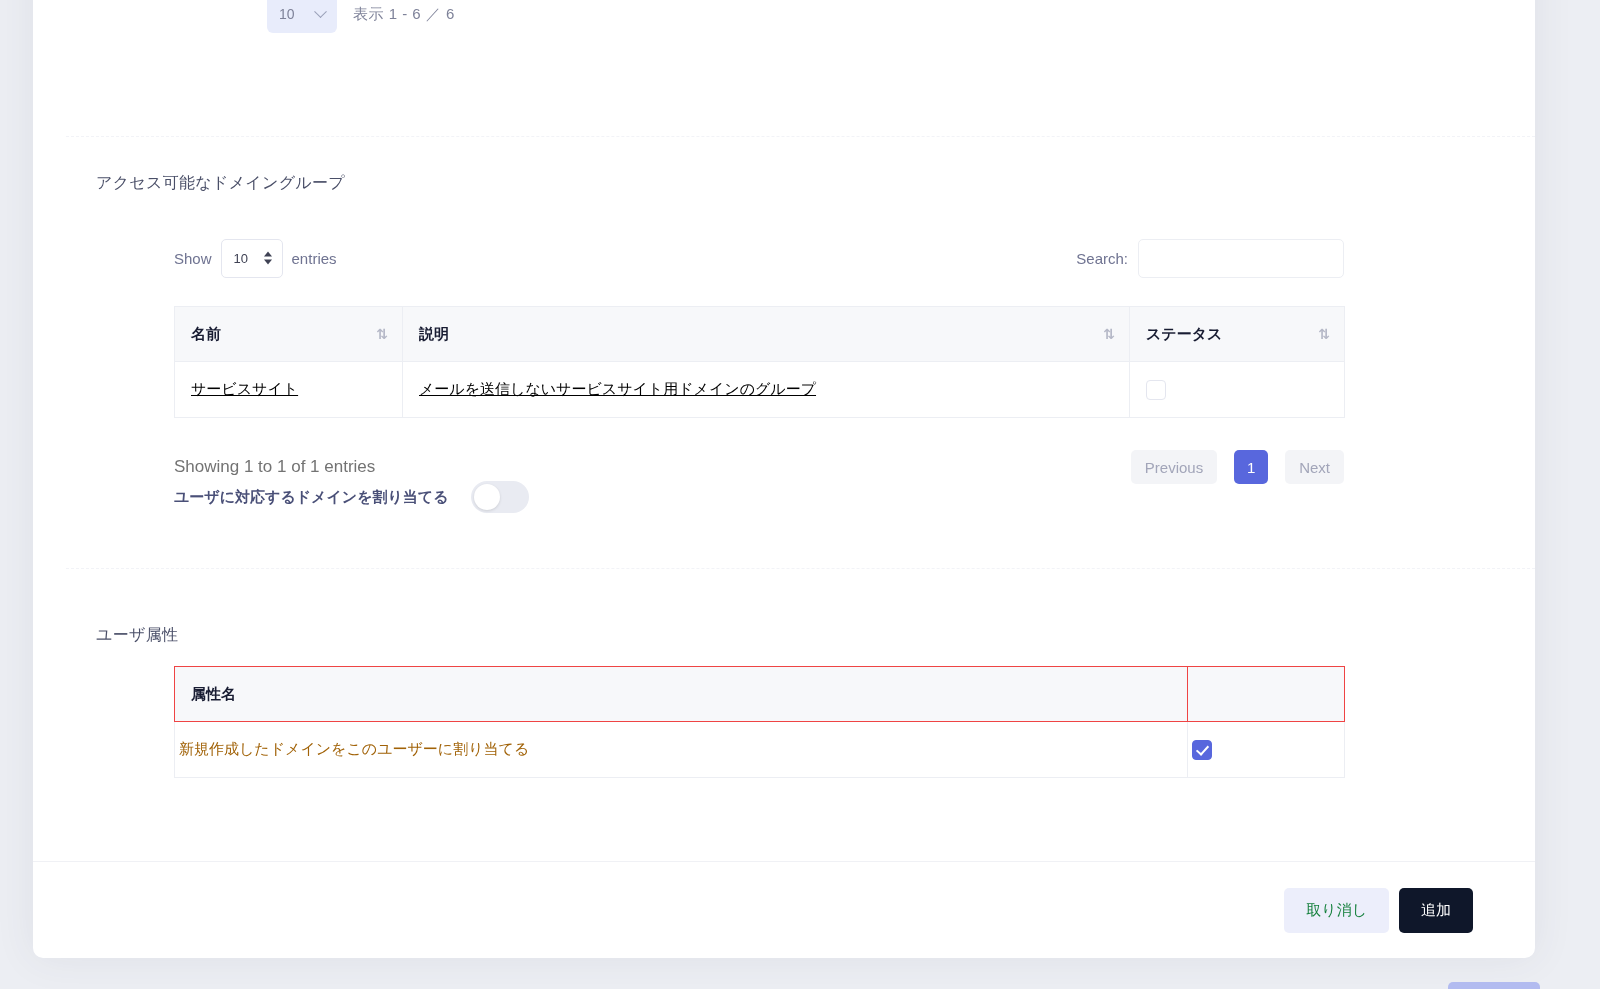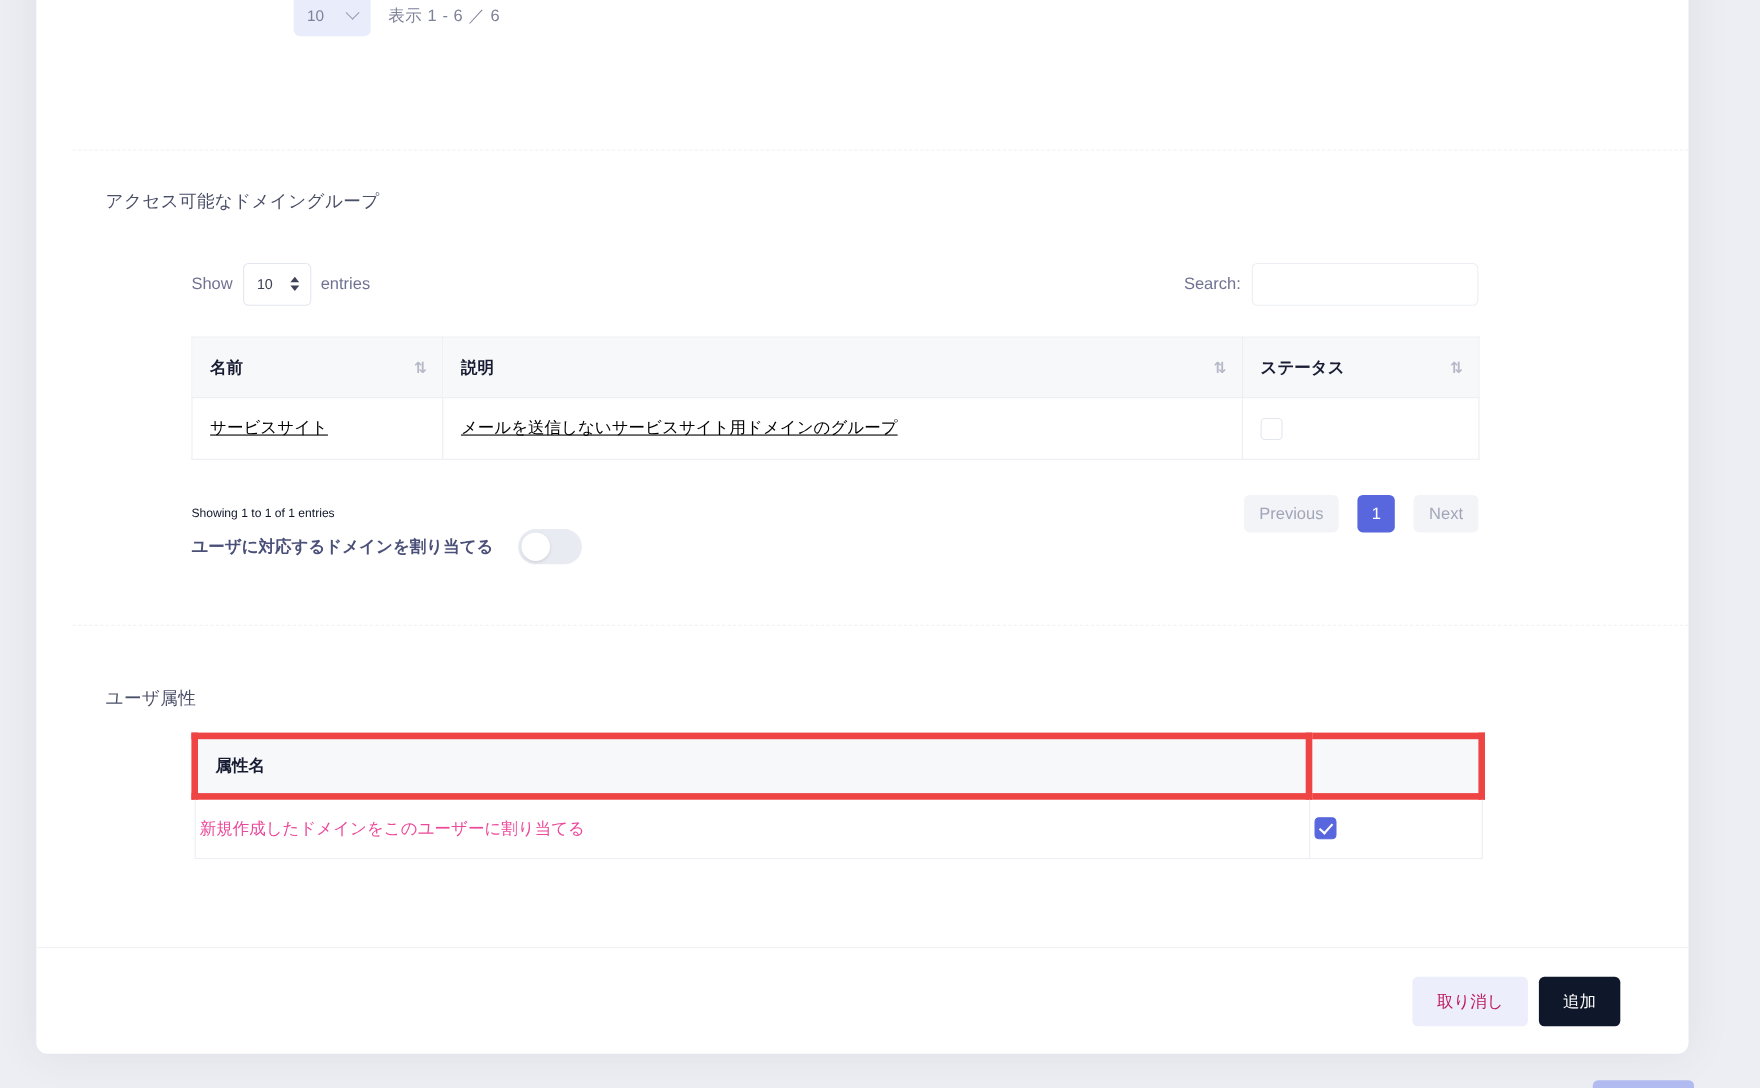--- a/index.html
+++ b/index.html
@@ -234,22 +234,22 @@
     transform: rotate(42deg);
   }
 
   .dt-foot {
     display: flex;
     align-items: center;
     justify-content: space-between;
     margin-top: 32px;
   }
   .dt-info {
-    font-size: 11px;
-    color: #0f172a;
+    font-size: 17px;
+    color: #737373;
   }
   .pager {
     display: flex;
     align-items: flex-start;
     gap: 17px;
   }
   .pager .pg {
     height: 34px;
     min-width: 34px;
     padding: 0 14px;
@@ -306,35 +306,35 @@
     left: 141px;
     width: 1170px;
   }
   table.attr {
     width: 100%;
     border-collapse: collapse;
     table-layout: fixed;
   }
   table.attr thead th {
     background: #f7f8fa;
-    border: 6px solid #ef4444;
+    border: 1px solid #ef4444;
     height: 55px;
     padding: 0 16px;
     text-align: left;
     font-size: 15px;
     font-weight: 700;
     color: #181c32;
   }
   table.attr tbody td {
     border: 1px solid #eceef3;
     border-top: none;
     height: 56px;
     padding: 0 4px;
     font-size: 15px;
-    color: #ec4899;
+    color: #a16207;
     vertical-align: middle;
   }
 
   
   .modal-footer {
     flex: none;
     height: 97px;
     border-top: 1px solid #f0f1f5;
     display: flex;
     align-items: center;
@@ -349,21 +349,21 @@
     border-radius: 5px;
     font-family: inherit;
     font-size: 15px;
     cursor: pointer;
     display: inline-flex;
     align-items: center;
     justify-content: center;
   }
   .btn-cancel {
     background: #eceefb;
-    color: #be185d;
+    color: #15803d;
   }
   .btn-add {
     background: #0f172a;
     color: #ffffff;
   }
 
   
   .bottom-chip {
     position: absolute;
     left: 1448px;

